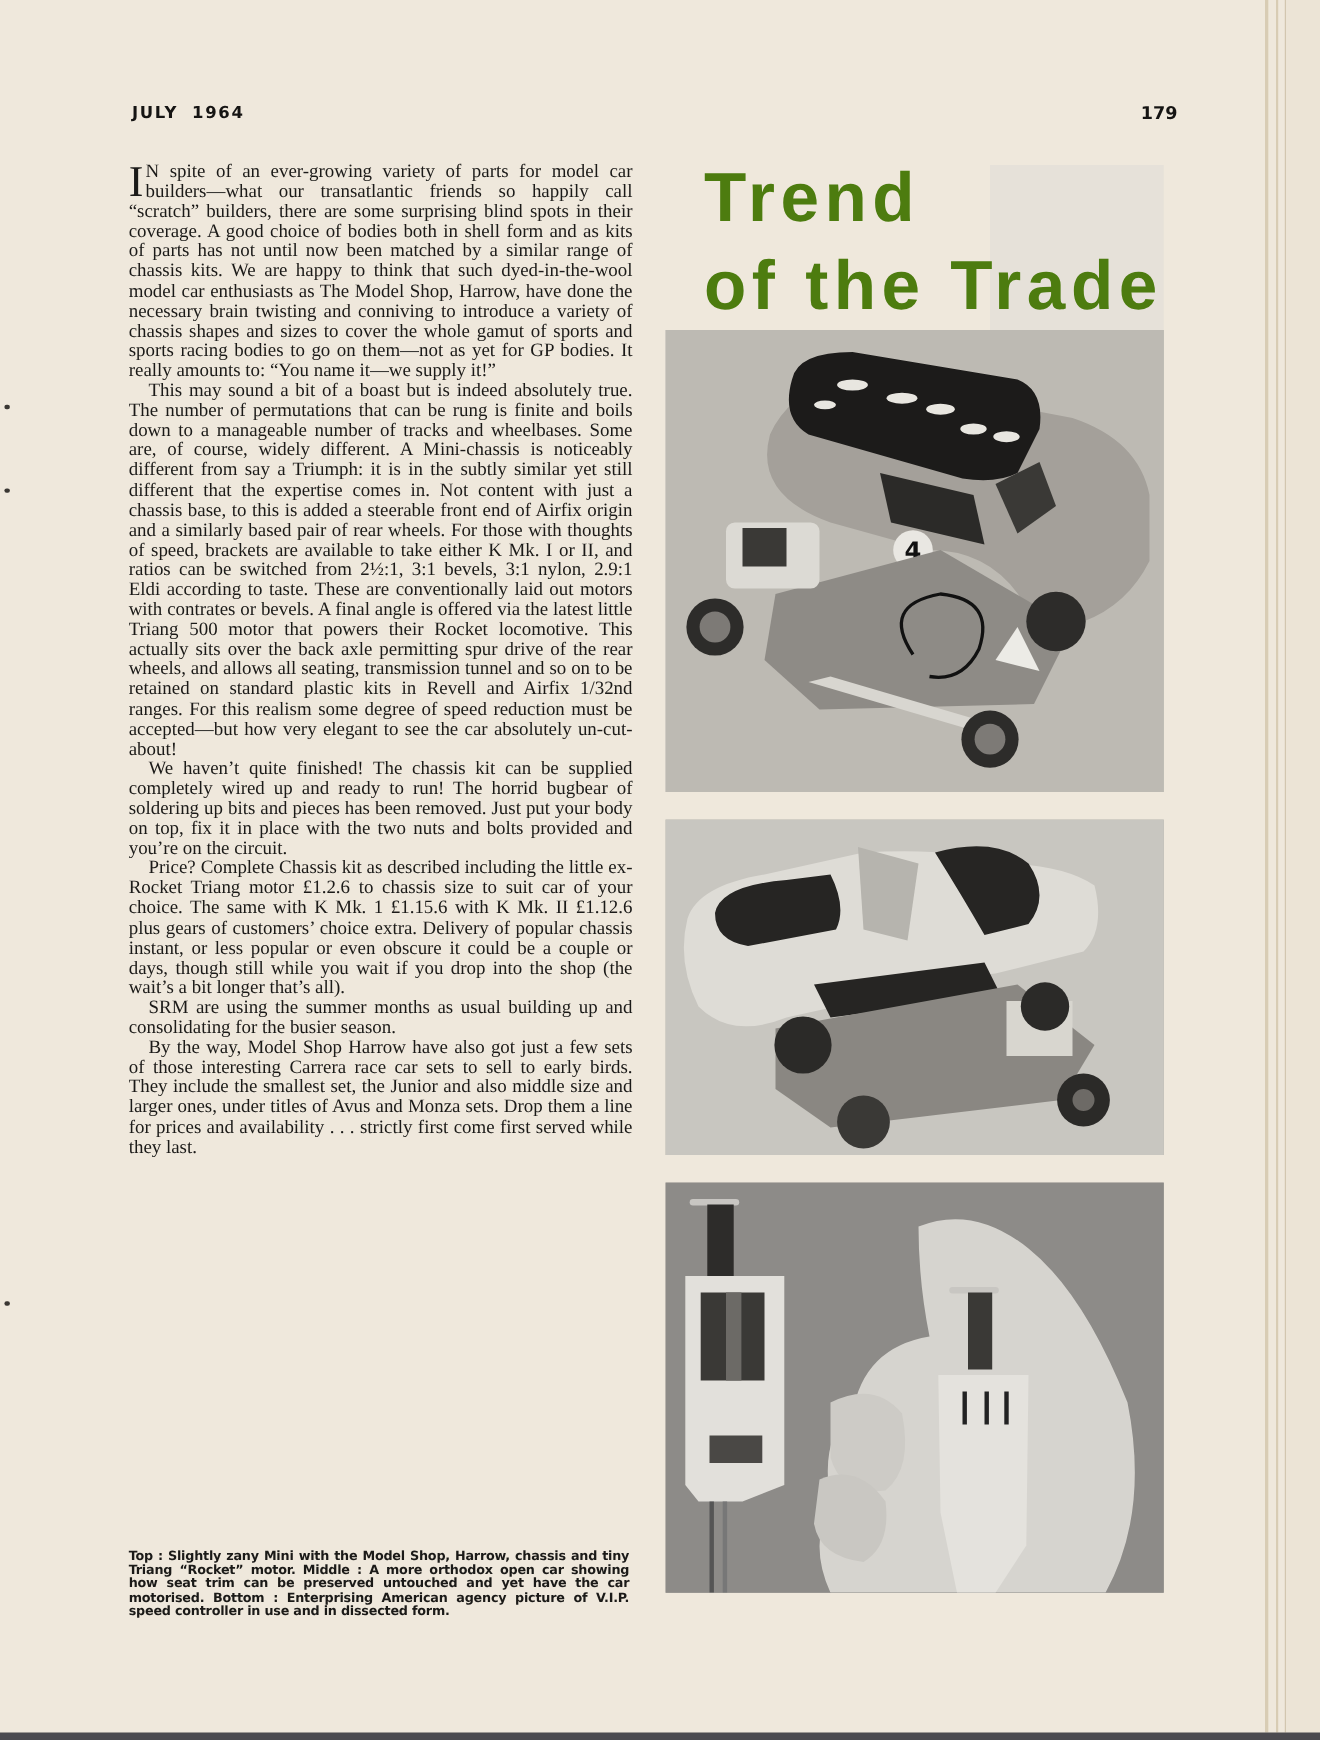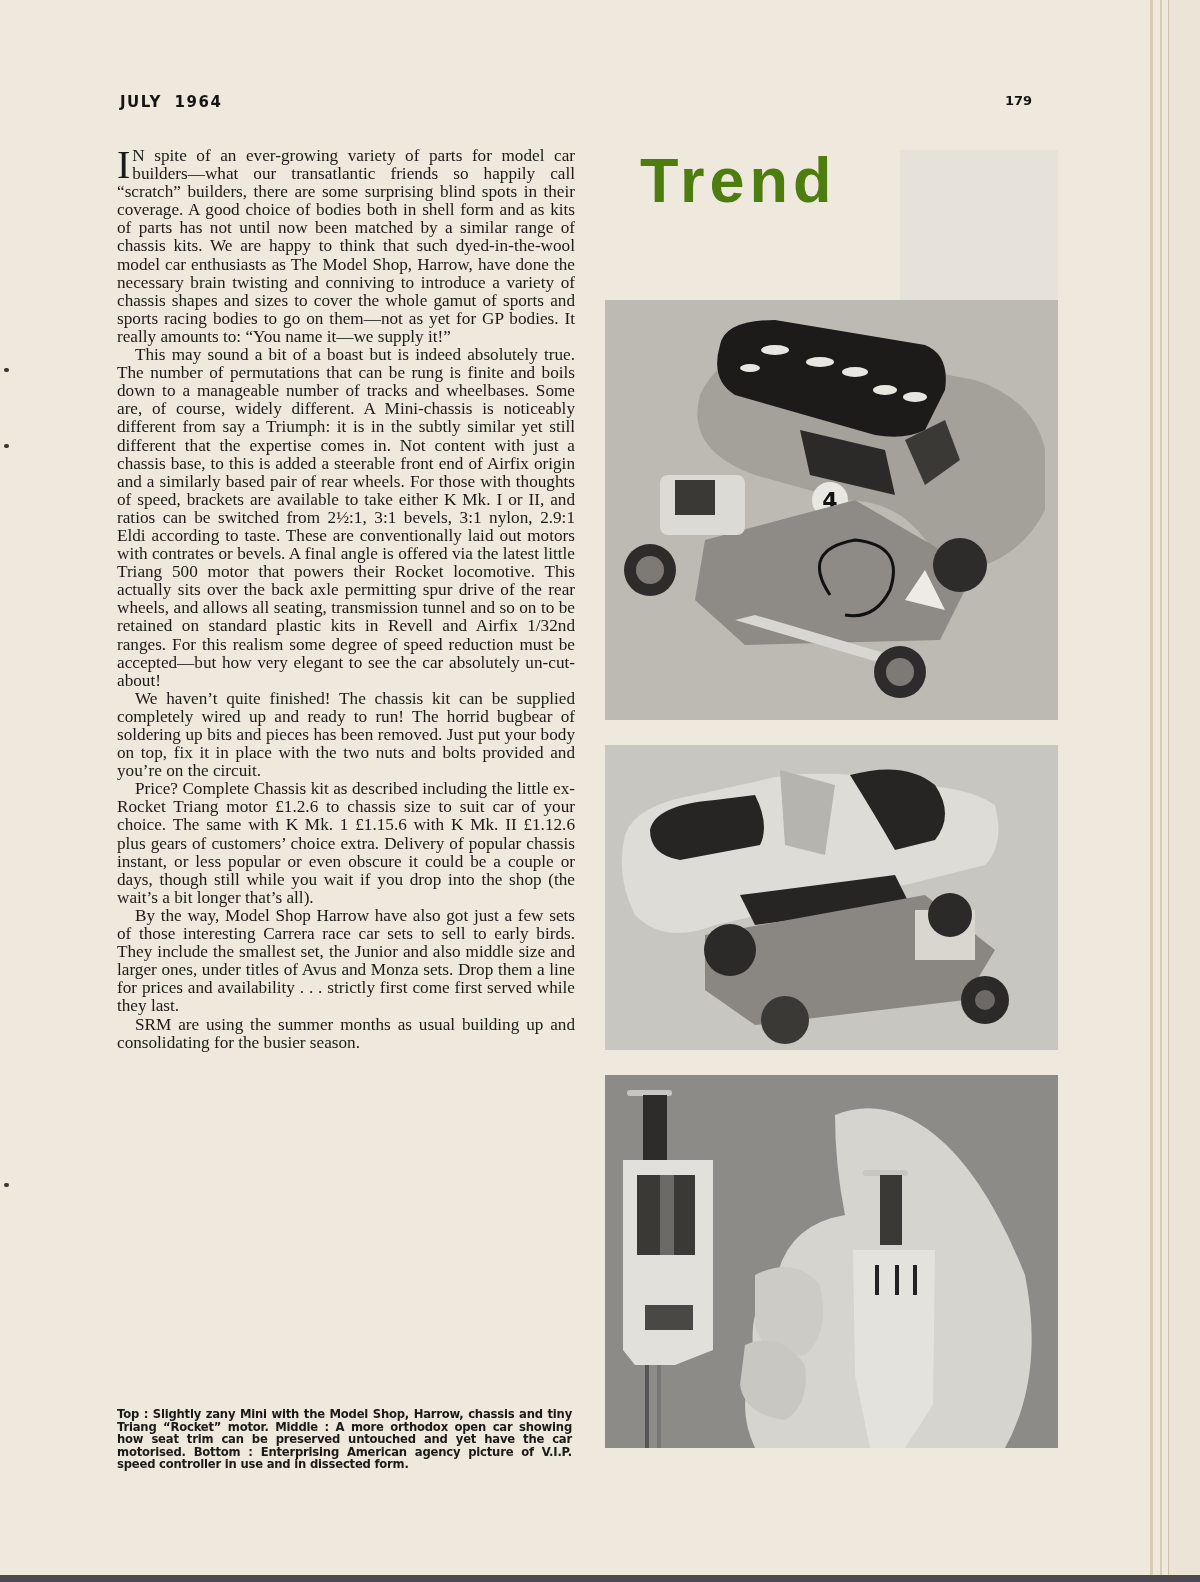--- a/index.html
+++ b/index.html
@@ -20,21 +20,21 @@
   }
   .bottom-shadow {
     position: absolute; left: 0; top: 1575px; width: 1200px; height: 7px;
     background: #4b4a4f;
   }
   .running-head {
     position: absolute; top: 80px; font-family: "DejaVu Sans", sans-serif;
     font-weight: bold; font-size: 15px; letter-spacing: 1.5px; color: #151413; margin-top: 13px;
   }
   .head-left { left: 120px; word-spacing: 6px; }
-  .head-right { left: 1005px; letter-spacing: 0; font-size: 13px; }
+  .head-right { left: 1037px; letter-spacing: 0; font-size: 16px; }
 
   .body-col {
     position: absolute; left: 117px; top: 147px; width: 458px;
     font-size: 17.2px; line-height: 18.1px; text-align: justify;
     hyphens: none;
   }
   .body-col p { margin: 0; text-indent: 18px; }
   .body-col p.first { text-indent: 0; }
   .dropcap {
     float: left; font-size: 40px; line-height: 32px; margin: 2px 2px 0 0;
@@ -83,29 +83,30 @@
 
   <div class="margin-mark" style="left:4px;top:368px"></div>
   <div class="margin-mark" style="left:4px;top:444px"></div>
   <div class="margin-mark" style="left:4px;top:1183px"></div>
 
   <div class="body-col">
     <p class="first"><span class="dropcap">I</span><span>N spite of an ever-growing variety of parts for model car builders—what our transatlantic friends so happily call “scratch” builders, there are some surprising blind spots in their coverage.  A good choice of bodies both in shell form and as kits of parts has not until now been matched by a similar range of chassis kits.  We are happy to think that such dyed-in-the-wool model car enthusiasts as The Model Shop, Harrow, have done the necessary brain twisting and conniving to introduce a variety of chassis shapes and sizes to cover the whole gamut of sports and sports racing bodies to go on them—not as yet for GP bodies.  It really amounts to: “You name it—we supply it!”</span></p>
     <p>This may sound a bit of a boast but is indeed absolutely true.  The number of permutations that can be rung is finite and boils down to a manageable number of tracks and wheelbases.  Some are, of course, widely different.  A Mini-chassis is noticeably different from say a Triumph: it is in the subtly similar yet still different that the expertise comes in.  Not content with just a chassis base, to this is added a steerable front end of Airfix origin and a similarly based pair of rear wheels. For those with thoughts of speed, brackets are available to take either K Mk. I or II, and ratios can be switched from 2½:1, 3:1 bevels, 3:1 nylon, 2.9:1 Eldi according to taste.  These are conventionally laid out motors with contrates or bevels.  A final angle is offered via the latest little Triang 500 motor that powers their Rocket locomotive.  This actually sits over the back axle permitting spur drive of the rear wheels, and allows all seating, transmission tunnel and so on to be retained on standard plastic kits in Revell and Airfix 1/32nd ranges.  For this realism some degree of speed reduction must be accepted—but how very elegant to see the car absolutely un-cut-about!</p>
     <p>We haven’t quite finished!  The chassis kit can be supplied completely wired up and ready to run! The horrid bugbear of soldering up bits and pieces has been removed.  Just put your body on top, fix it in place with the two nuts and bolts provided and you’re on the circuit.</p>
     <p>Price?  Complete Chassis kit as described including the little ex-Rocket Triang motor £1.2.6 to chassis size to suit car of your choice. The same with K Mk. 1 £1.15.6 with K Mk. II £1.12.6 plus gears of customers’ choice extra.  Delivery of popular chassis instant, or less popular or even obscure it could be a couple or days, though still while you wait if you drop into the shop (the wait’s a bit longer that’s all).</p>
+    <p>SRM are using the summer months as usual building up and consolidating for the busier season.</p>
     <p>By the way, Model Shop Harrow have also got just a few sets of those interesting Carrera race car sets to sell to early birds.  They include the smallest set, the Junior and also middle size and larger ones, under titles of Avus and Monza sets.  Drop them a line for prices and availability . . . strictly first come first served while they last.</p>
-    <p>SRM are using the summer months as usual building up and consolidating for the busier season.</p>
   </div>
 
   <div class="caption">Top :  Slightly zany Mini with the Model Shop, Harrow, chassis and tiny Triang “Rocket” motor.  Middle :  A more orthodox open car showing how seat trim can be preserved untouched and yet have the car motorised.  Bottom :  Enterprising American agency picture of V.I.P. speed controller in use and in dissected form.</div>
 
   <div class="title-box"></div>
   <h1 class="title">
     <span>Trend</span><br>
+    <span>of the Trade</span>
   </h1>
 
   <div class="photo photo-top">
     <svg width="453" height="420" viewBox="0 0 453 420">
       <rect width="453" height="420" fill="#bdbab3"></rect>
 
       <path d="M95 95 Q110 60 160 40 L370 80 Q430 100 440 150 L440 210 Q420 250 380 265 L330 255 Q300 200 240 200 L150 175 Q80 150 95 95 Z" fill="#a4a09a"></path>
 
       <path d="M115 45 Q120 20 170 20 L320 45 Q345 55 340 90 L320 130 Q300 140 270 135 L130 95 Q105 80 115 45 Z" fill="#1c1b1a"></path>
       <g fill="#e8e6e0">

